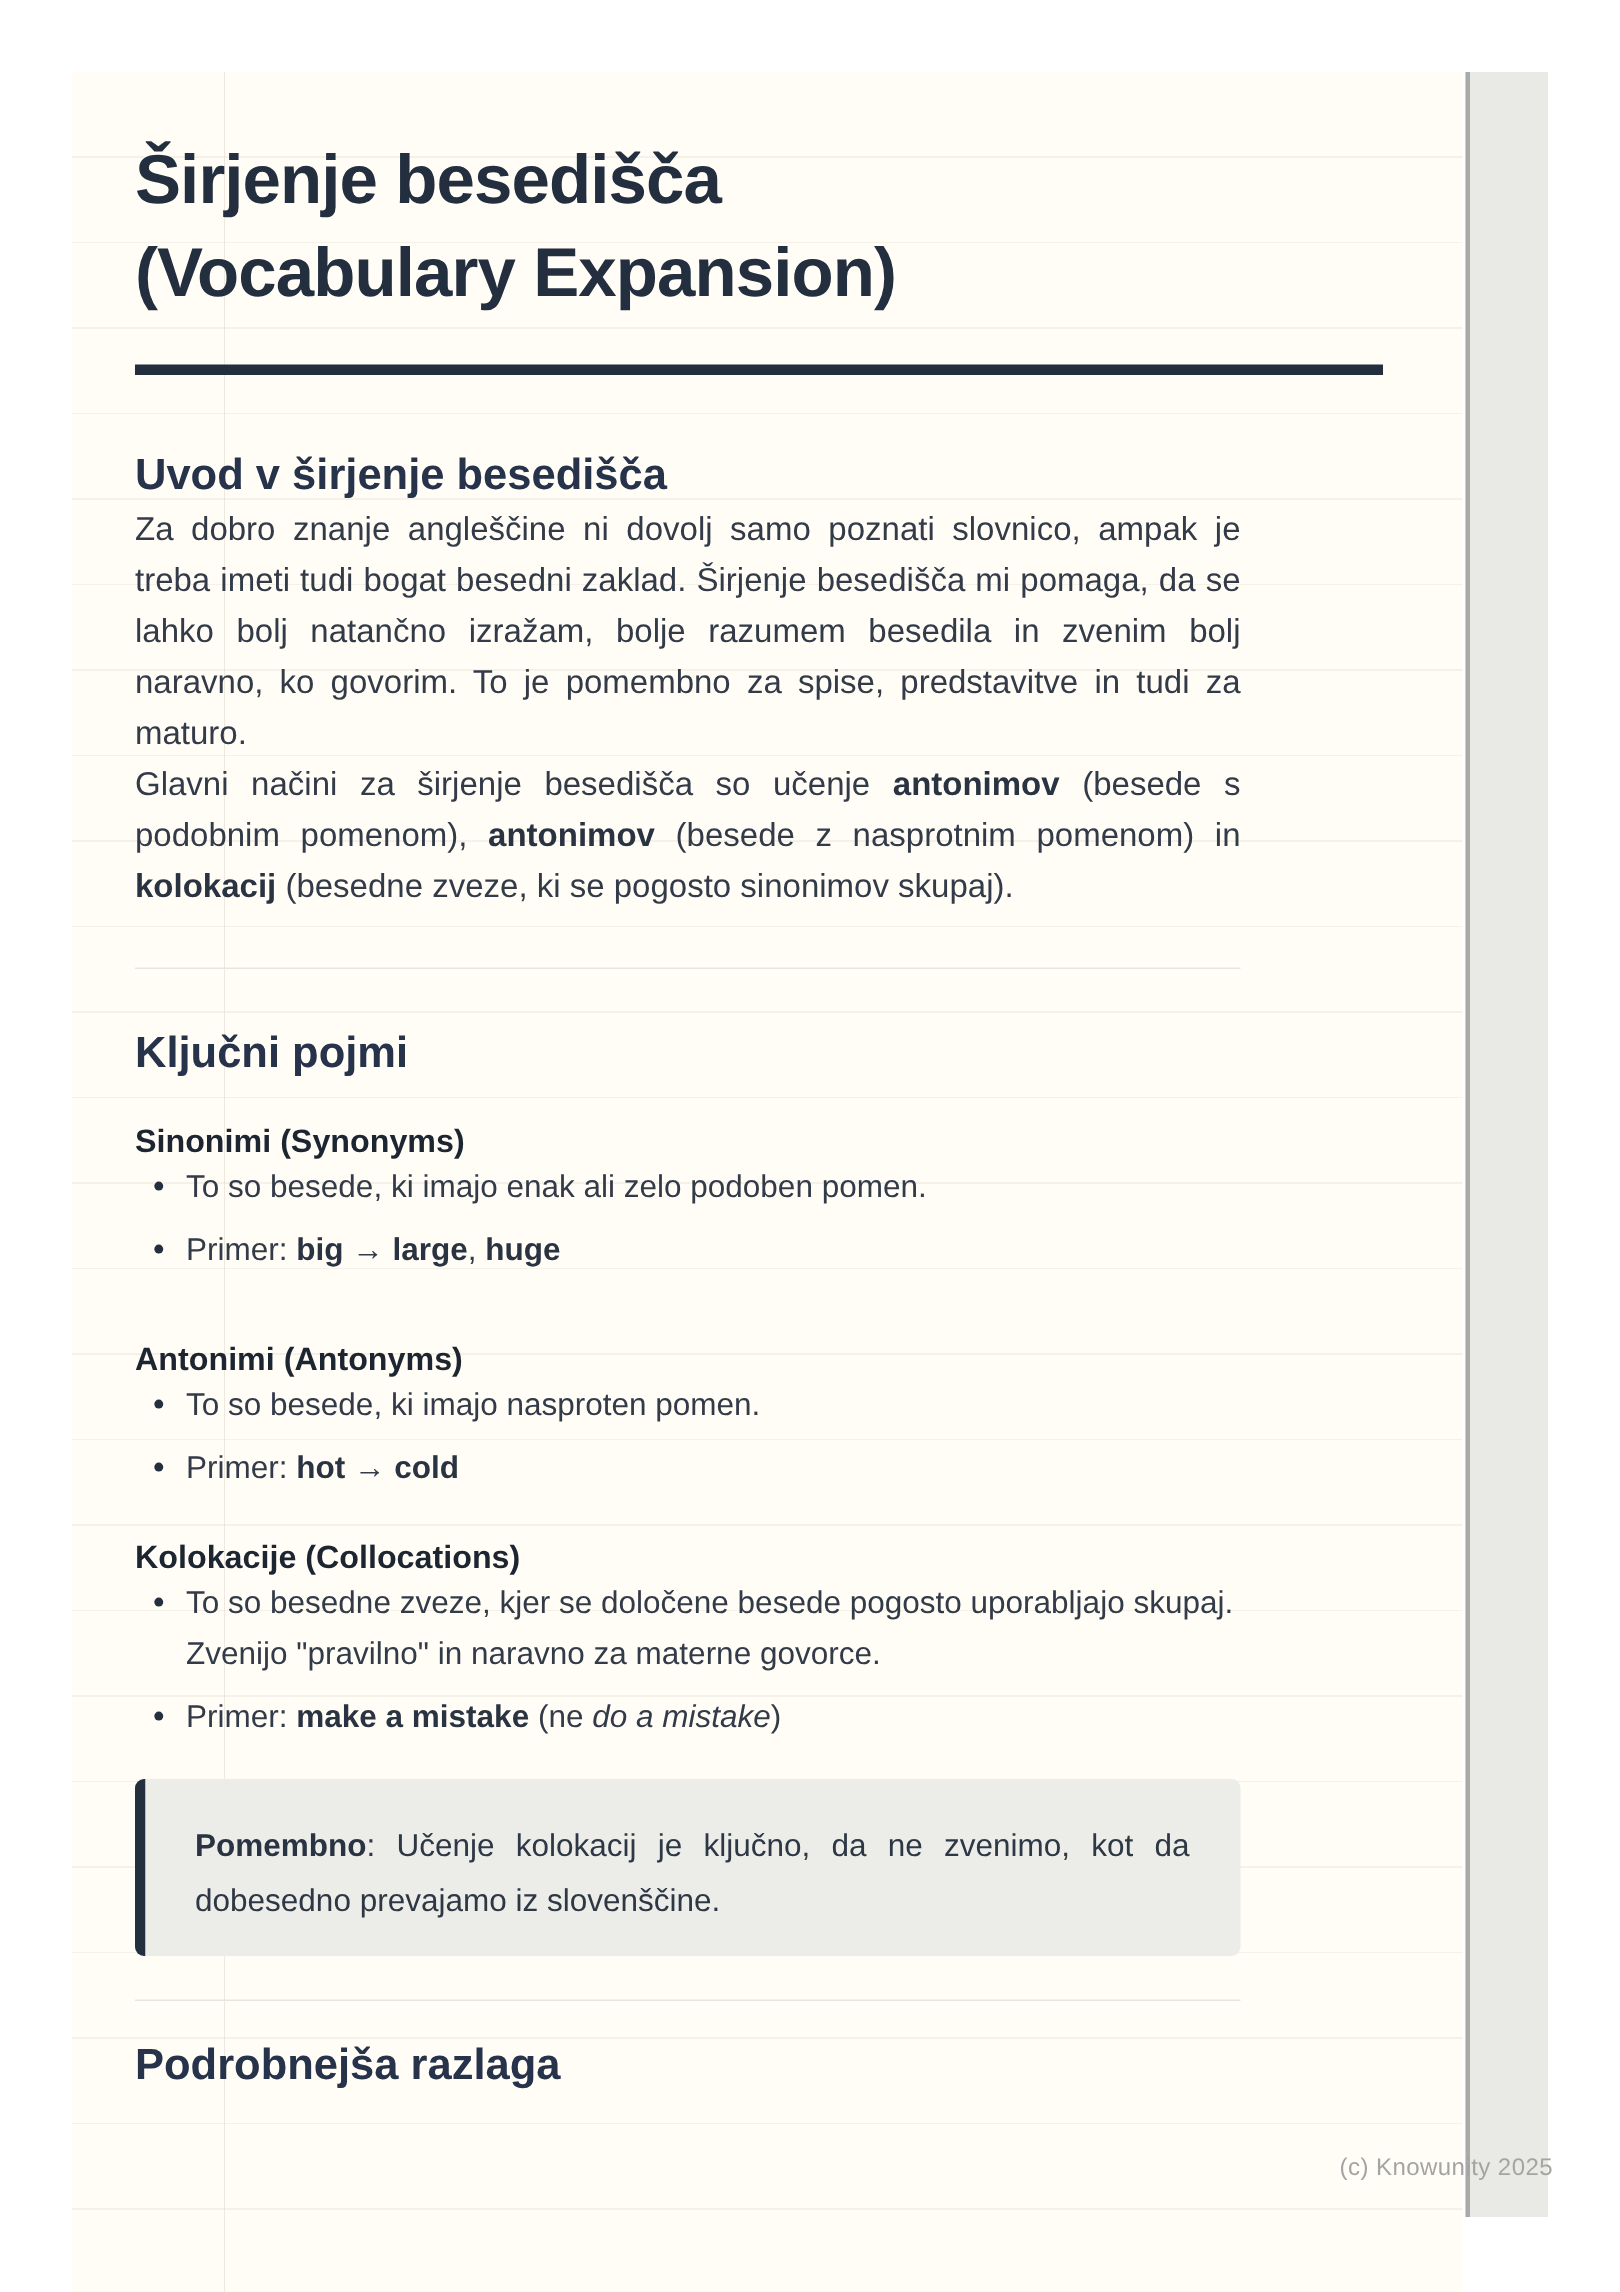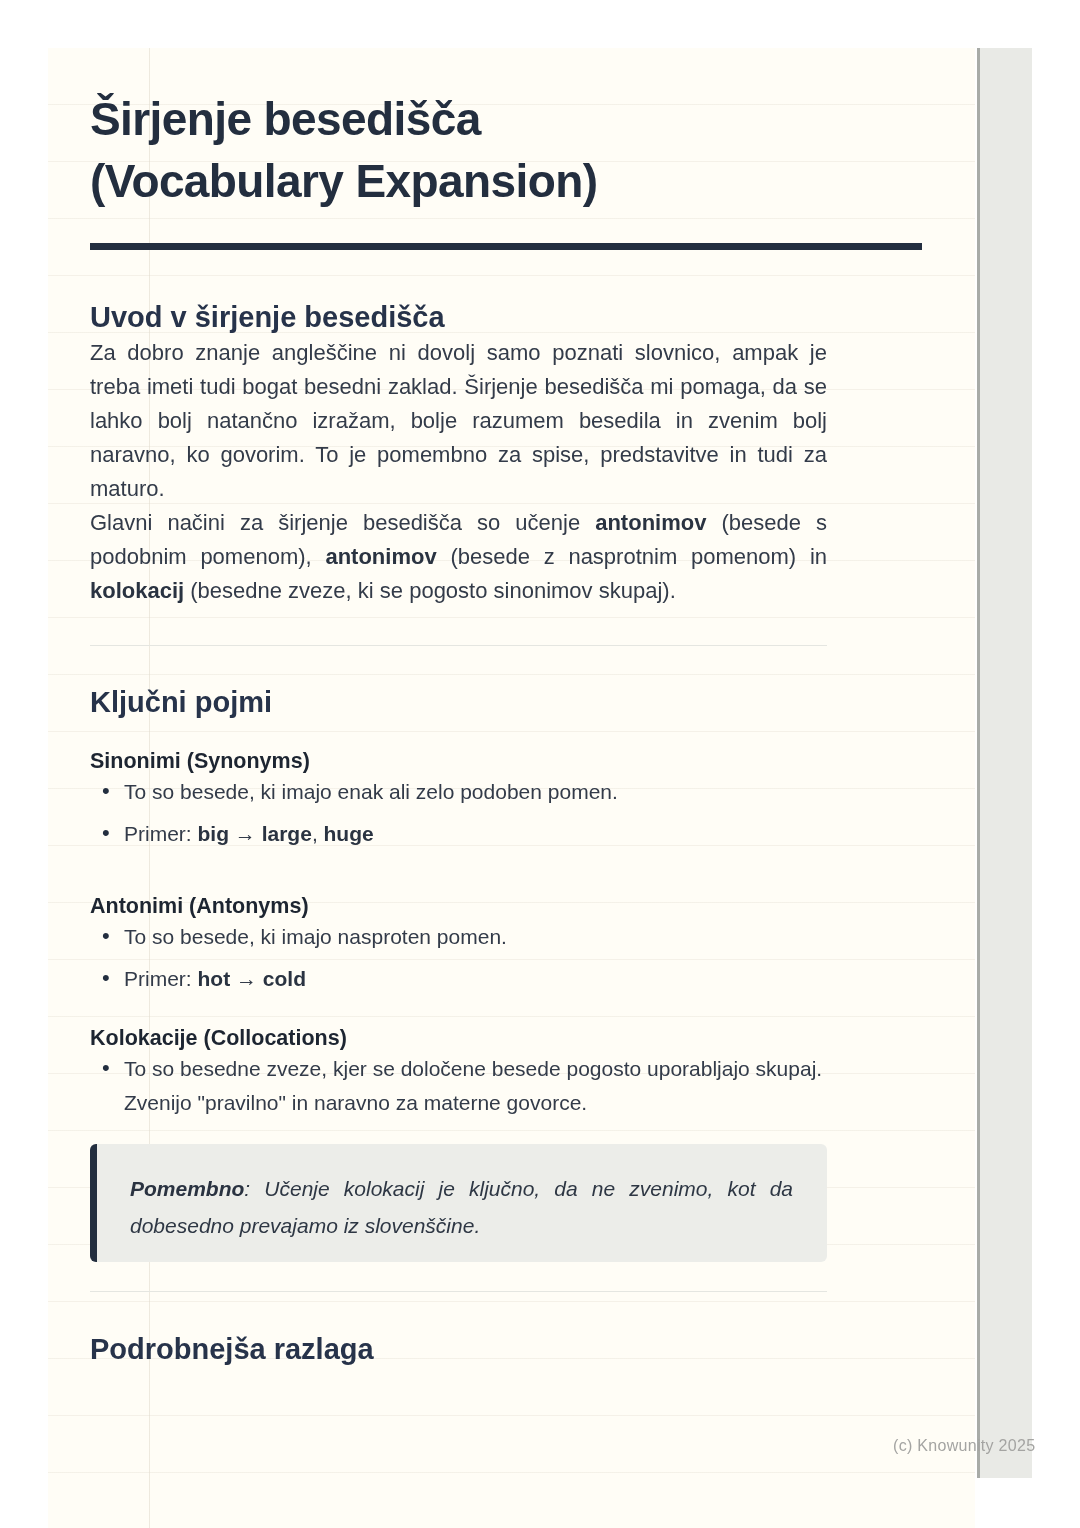--- a/index.html
+++ b/index.html
@@ -25,21 +25,21 @@
     color:#232E3F;line-height:62px;
   }
   h1 .t-line{display:block;}
   .title-rule{width:832px;height:7px;background:#232E3F;margin-top:31px;}
   h2{
     font-size:29px;font-weight:700;color:#27334A;
     line-height:38px;margin:0;
   }
   .h2-intro{margin-top:48px;}
   .h2-key{margin-top:37px;}
-  .h2-details{margin-top:38px;}
+  .h2-details{margin-top:24px;}
   h3{
     font-size:21.5px;font-weight:700;color:#1D2531;
     line-height:28px;margin:0;
   }
   .h3-syn{margin-top:26px;}
   .h3-ant{margin-top:41px;}
   .h3-col{margin-top:28px;}
   p.body{
     font-size:22px;color:#333B49;line-height:34px;
     text-align:justify;margin:0;
@@ -67,21 +67,20 @@
   }
   b{font-weight:700;color:#2A3341;}
   i{font-style:italic;}
   .callout{
     margin-top:24px;
     box-sizing:border-box;width:737px;
     background:#ECEDE9;
     border-left:7px solid #232E3F;
     border-radius:6px;
     padding:26px 34px 18px 33px;
-    font-style:italic;
   }
   .callout p{
     margin:0;font-size:21px;color:#2E3744;
     line-height:37px;text-align:justify;
   }
   .scroll-strip{
     position:absolute;left:977px;top:48px;
     width:55px;height:1430px;
     background:#E9EAE6;
     border-left:3px solid #A8ABA7;
@@ -124,20 +123,21 @@
 
     <h3 class="h3-ant">Antonimi (Antonyms)</h3>
     <ul class="bullets ul-ant">
       <li><span>To so besede, ki imajo nasproten pomen.</span></li>
       <li><span>Primer: </span><b>hot</b><span> → </span><b>cold</b></li>
     </ul>
 
     <h3 class="h3-col">Kolokacije (Collocations)</h3>
     <ul class="bullets ul-col">
       <li><span>To so besedne zveze, kjer se določene besede pogosto uporabljajo skupaj. Zvenijo "pravilno" in naravno za materne govorce.</span></li>
+      <li><span>Primer: </span><b>make a mistake</b><span> (ne </span><i>do a mistake</i><span>)</span></li>
     </ul>
 
     <div class="callout">
       <p><b>Pomembno</b><span>: Učenje kolokacij je ključno, da ne zvenimo, kot da dobesedno prevajamo iz slovenščine.</span></p>
     </div>
 
     <div class="divider div2"></div>
 
     <h2 class="h2-details">Podrobnejša razlaga</h2>
 

